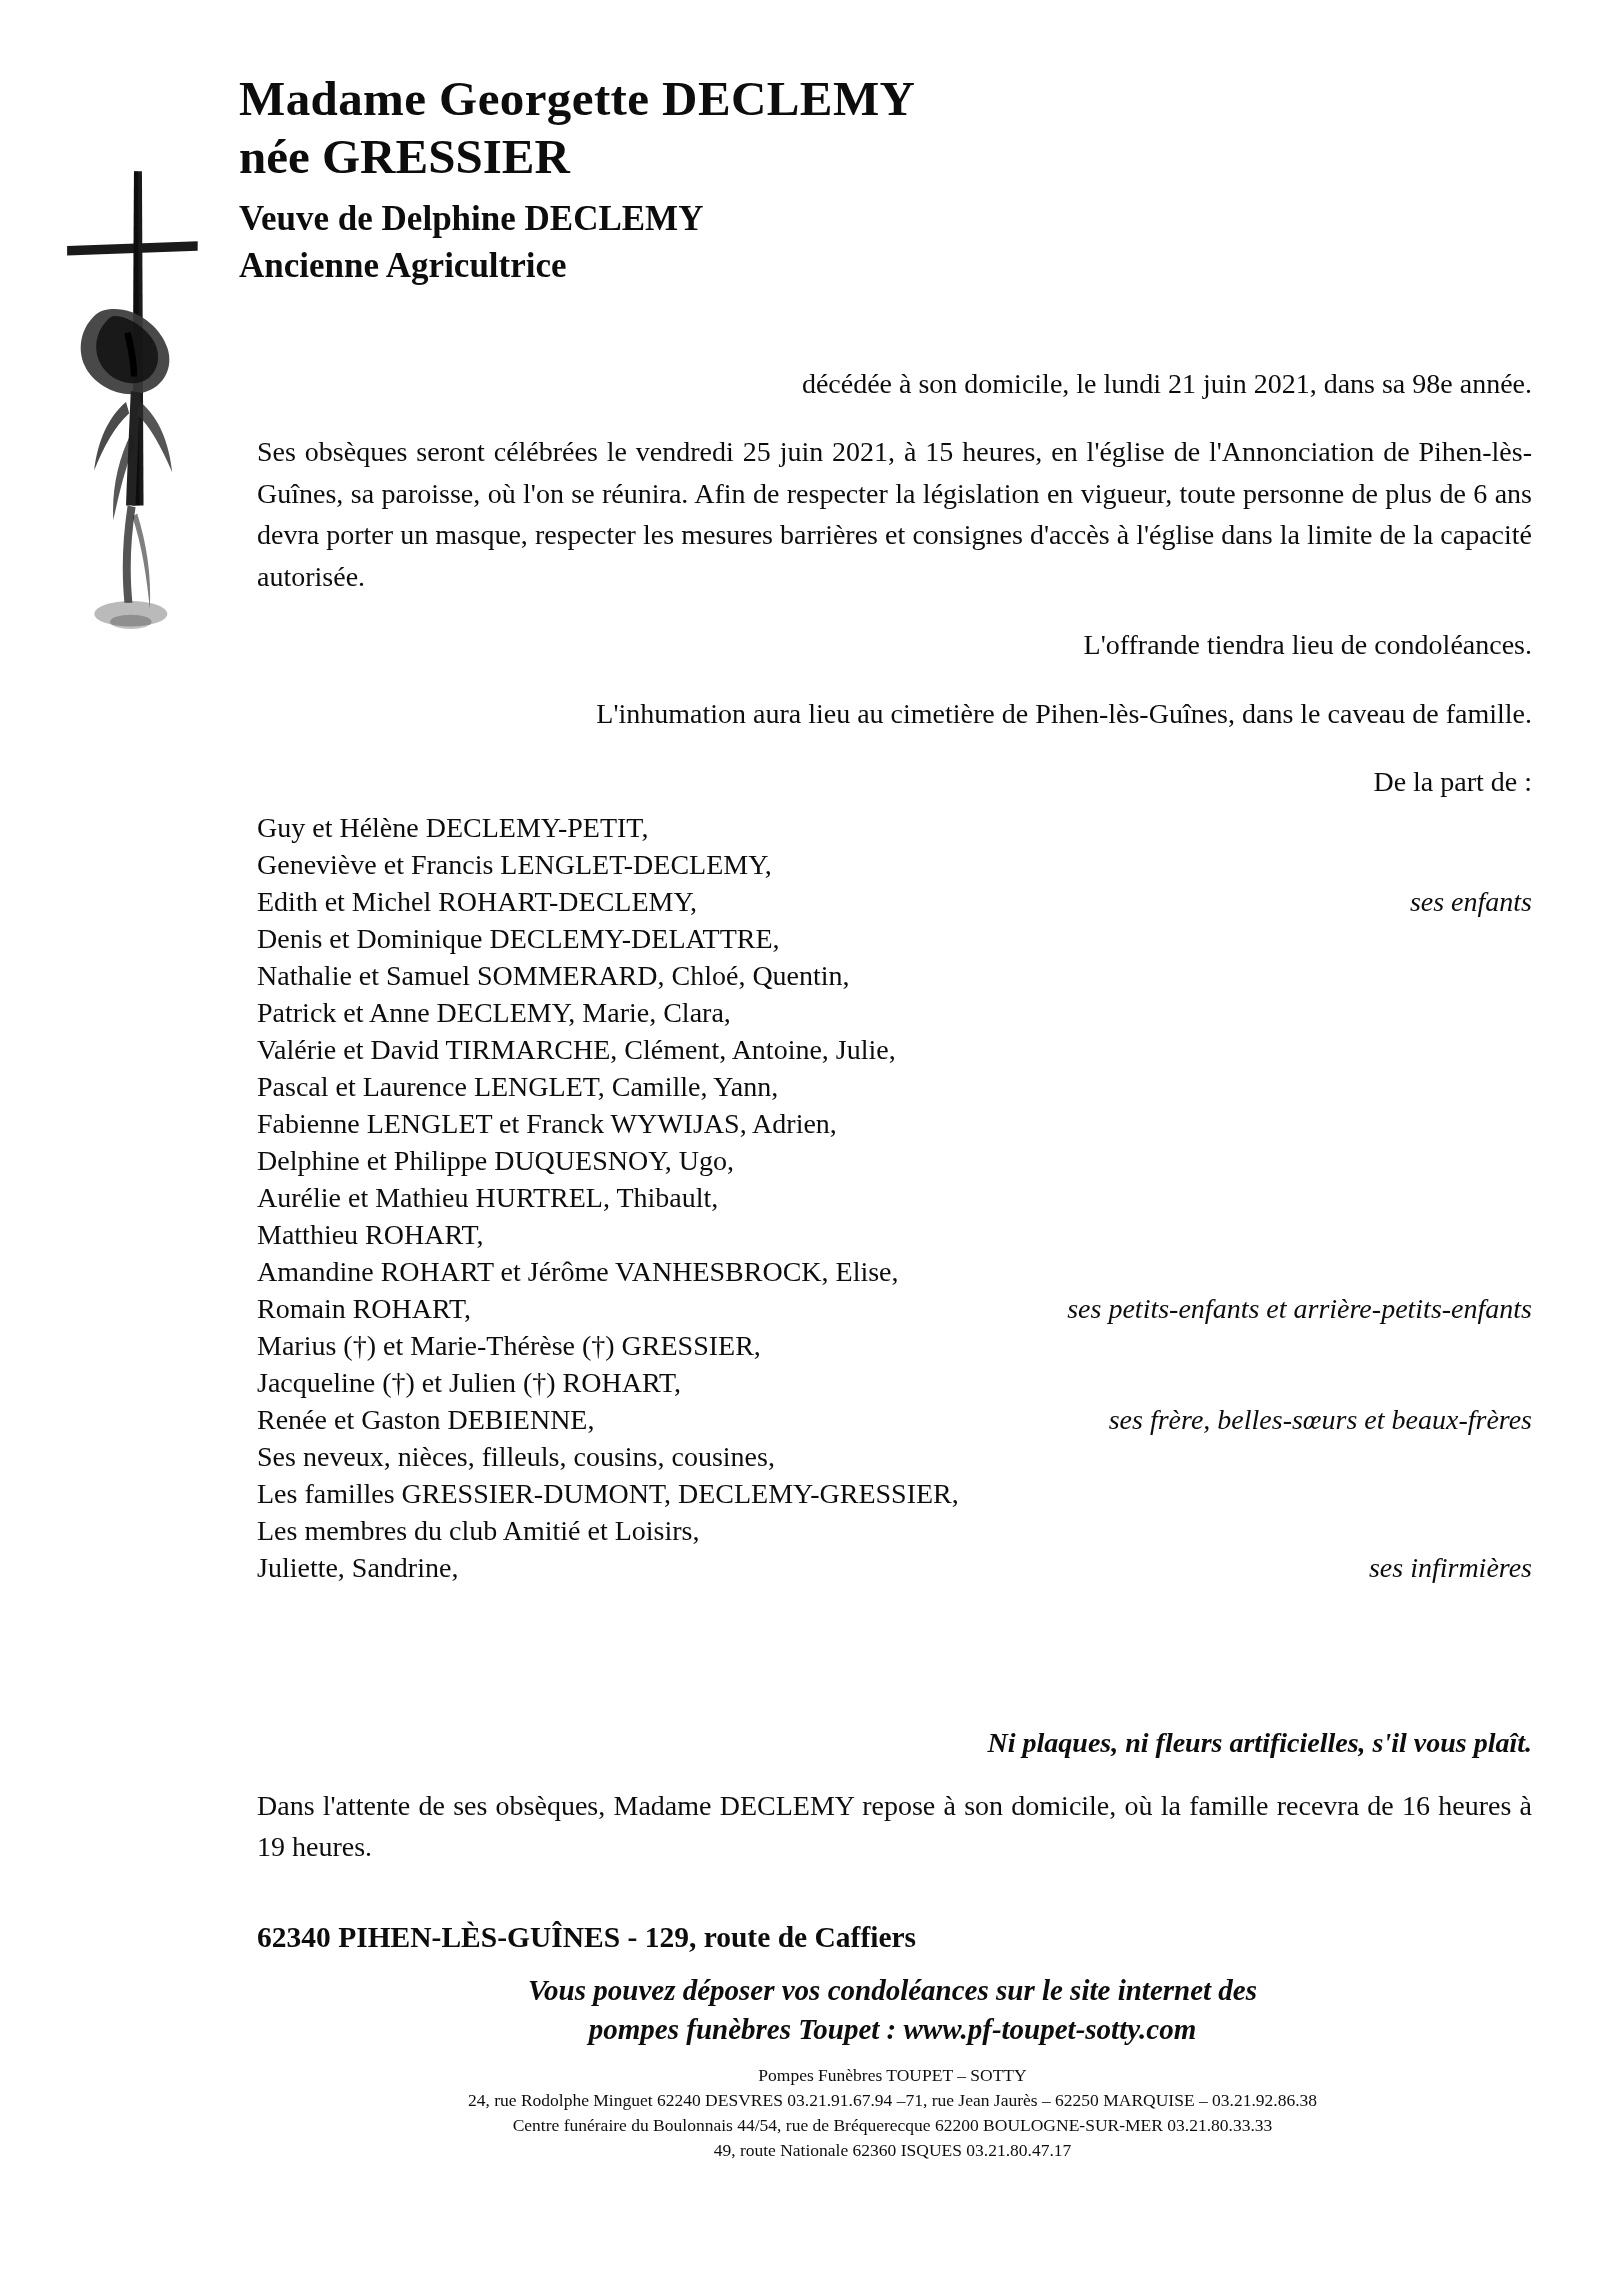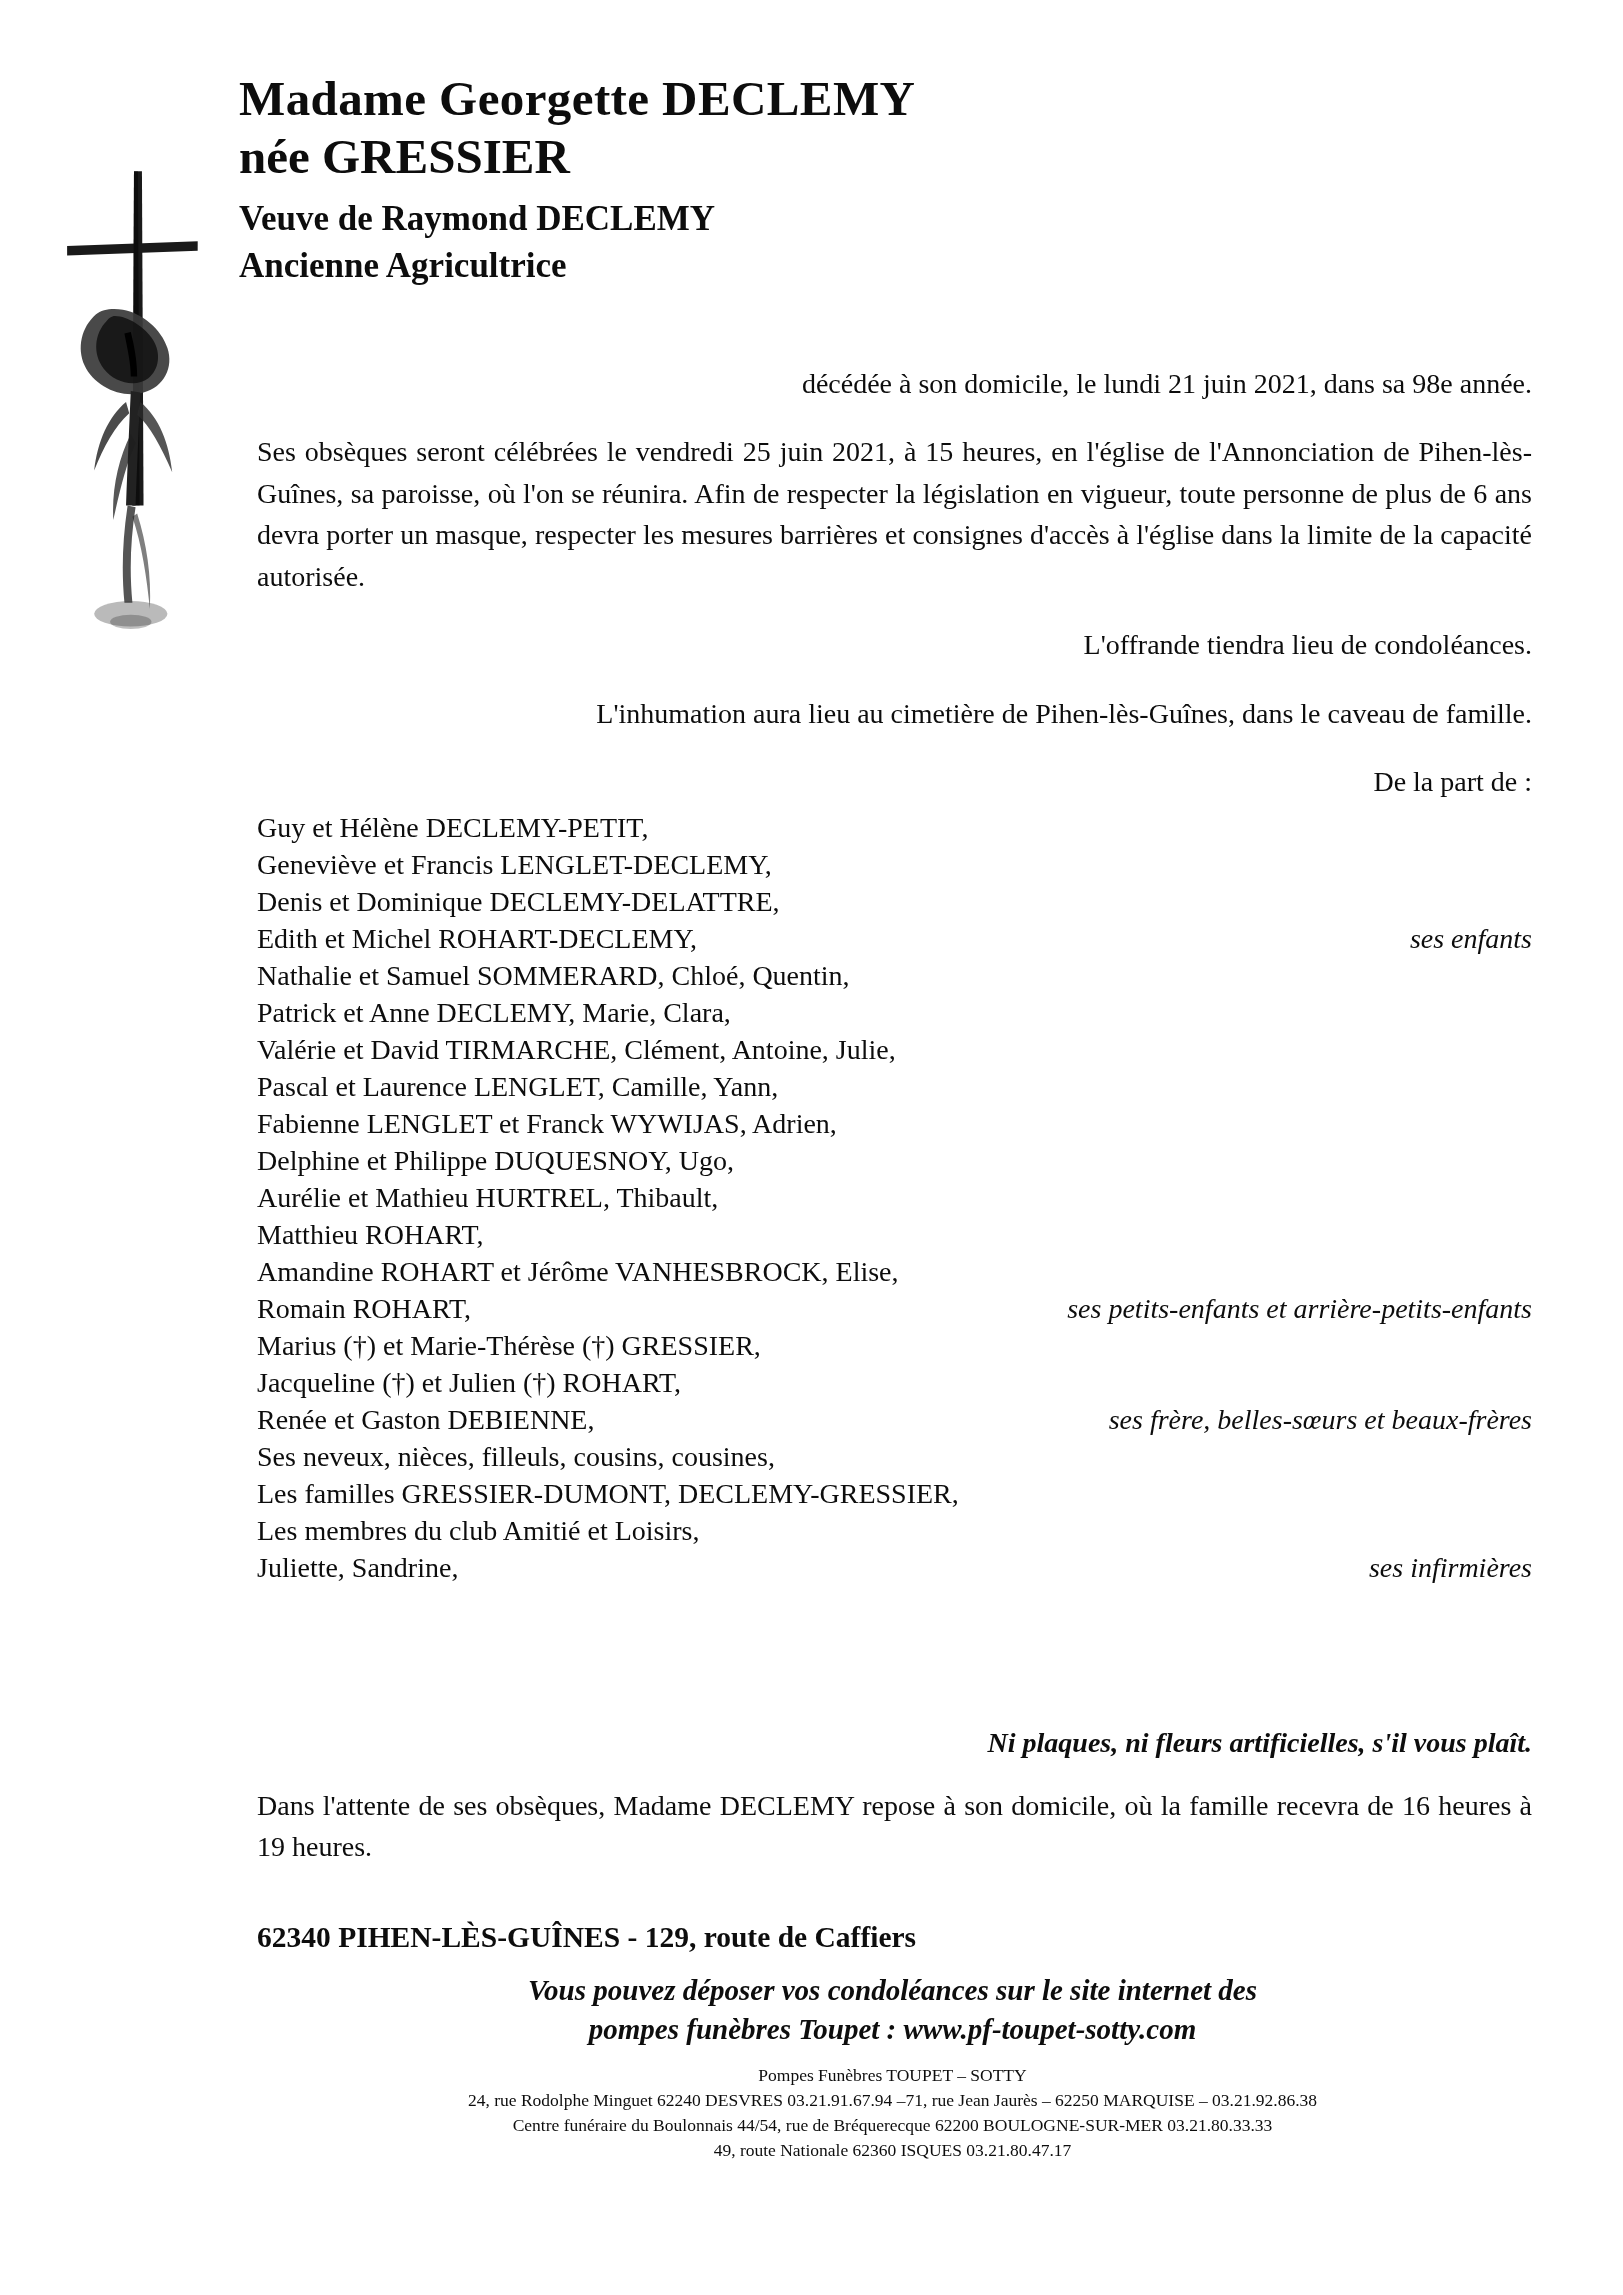--- a/index.html
+++ b/index.html
@@ -170,21 +170,21 @@
       <path d="M112 440 C124 478 130 518 128 560 C124 520 118 480 106 444 Z" fill="#2a2a2a" opacity="0.6"></path>
 
       <ellipse cx="104" cy="566" rx="46" ry="16" fill="#3a3a3a" opacity="0.35"></ellipse>
       <ellipse cx="104" cy="576" rx="26" ry="9" fill="#2a2a2a" opacity="0.3"></ellipse>
     </svg>
   </div>
 
   <div class="header">
     <div class="name-1">Madame Georgette DECLEMY</div>
     <div class="name-2">née GRESSIER</div>
-    <div class="subtitle-1">Veuve de Raymond DECLEMY</div>
+    <div class="subtitle-1">Veuve de Delphine DECLEMY</div>
     <div class="subtitle-2">Ancienne Agricultrice</div>
   </div>
 
   <div class="body-block" style="top: 363px;">
     <p class="para nojust">décédée à son domicile, le lundi 21 juin 2021, dans sa 98e année.</p>
     <p class="para">Ses obsèques seront célébrées le vendredi 25 juin  2021, à 15 heures, en l'église de l'Annonciation de Pihen-lès-Guînes, sa paroisse, où l'on se réunira. Afin de respecter la législation en vigueur, toute personne de plus de 6 ans devra porter un masque, respecter les mesures barrières et consignes d'accès à l'église dans la limite de la capacité autorisée.</p>
     <p class="para nojust">L'offrande tiendra lieu de condoléances.</p>
     <p class="para nojust">L'inhumation aura lieu au cimetière de Pihen-lès-Guînes, dans le caveau de famille.</p>
     <p class="para nojust">De la part de :</p>
   </div>
@@ -192,26 +192,26 @@
   <div class="family" style="top: 814px;">
     <div class="fam-row">
       <span class="fam-name">Guy et Hélène DECLEMY-PETIT,</span>
       <span class="fam-rel"></span>
     </div>
     <div class="fam-row">
       <span class="fam-name">Geneviève et Francis LENGLET-DECLEMY,</span>
       <span class="fam-rel"></span>
     </div>
     <div class="fam-row">
-      <span class="fam-name">Denis et Dominique DECLEMY-DELATTRE,</span>
-      <span class="fam-rel"></span>
-    </div>
-    <div class="fam-row">
       <span class="fam-name">Edith et Michel ROHART-DECLEMY,</span>
       <span class="fam-rel">ses enfants</span>
+    </div>
+    <div class="fam-row">
+      <span class="fam-name">Denis et Dominique DECLEMY-DELATTRE,</span>
+      <span class="fam-rel"></span>
     </div>
     <div class="fam-row">
       <span class="fam-name">Nathalie et Samuel SOMMERARD, Chloé, Quentin,</span>
       <span class="fam-rel"></span>
     </div>
     <div class="fam-row">
       <span class="fam-name">Patrick et Anne DECLEMY, Marie, Clara,</span>
       <span class="fam-rel"></span>
     </div>
     <div class="fam-row">

